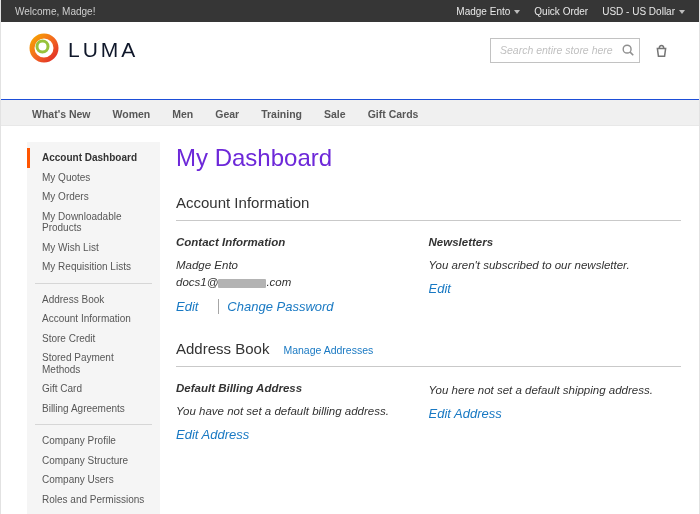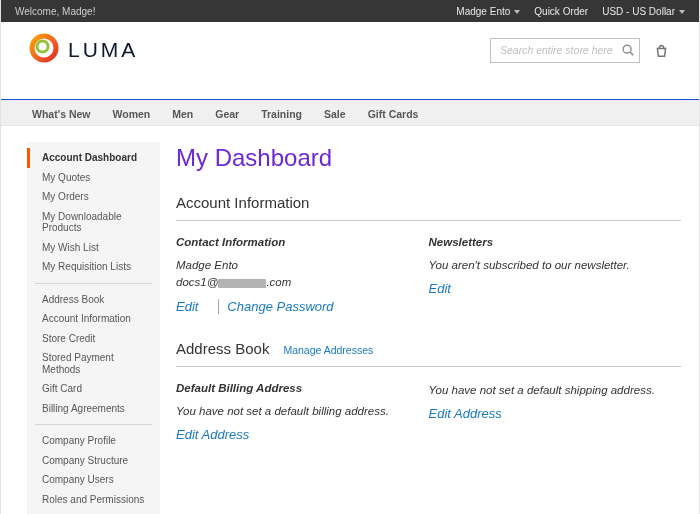--- a/index.html
+++ b/index.html
@@ -216,21 +216,21 @@
 
       <div class="blocks-row">
         <div class="block">
           <div class="block-title">Default Billing Address</div>
           <div class="block-text">You have not set a default billing address.</div>
           <div class="block-links">
             <span class="link">Edit Address</span>
           </div>
         </div>
         <div class="block">
-          <div class="block-text">You have not set a default shipping address.</div>
+          <div class="block-text">You here not set a default shipping address.</div>
           <div class="block-links">
             <span class="link">Edit Address</span>
           </div>
         </div>
       </div>
 
     </div>
   </div>
 </div>
 

